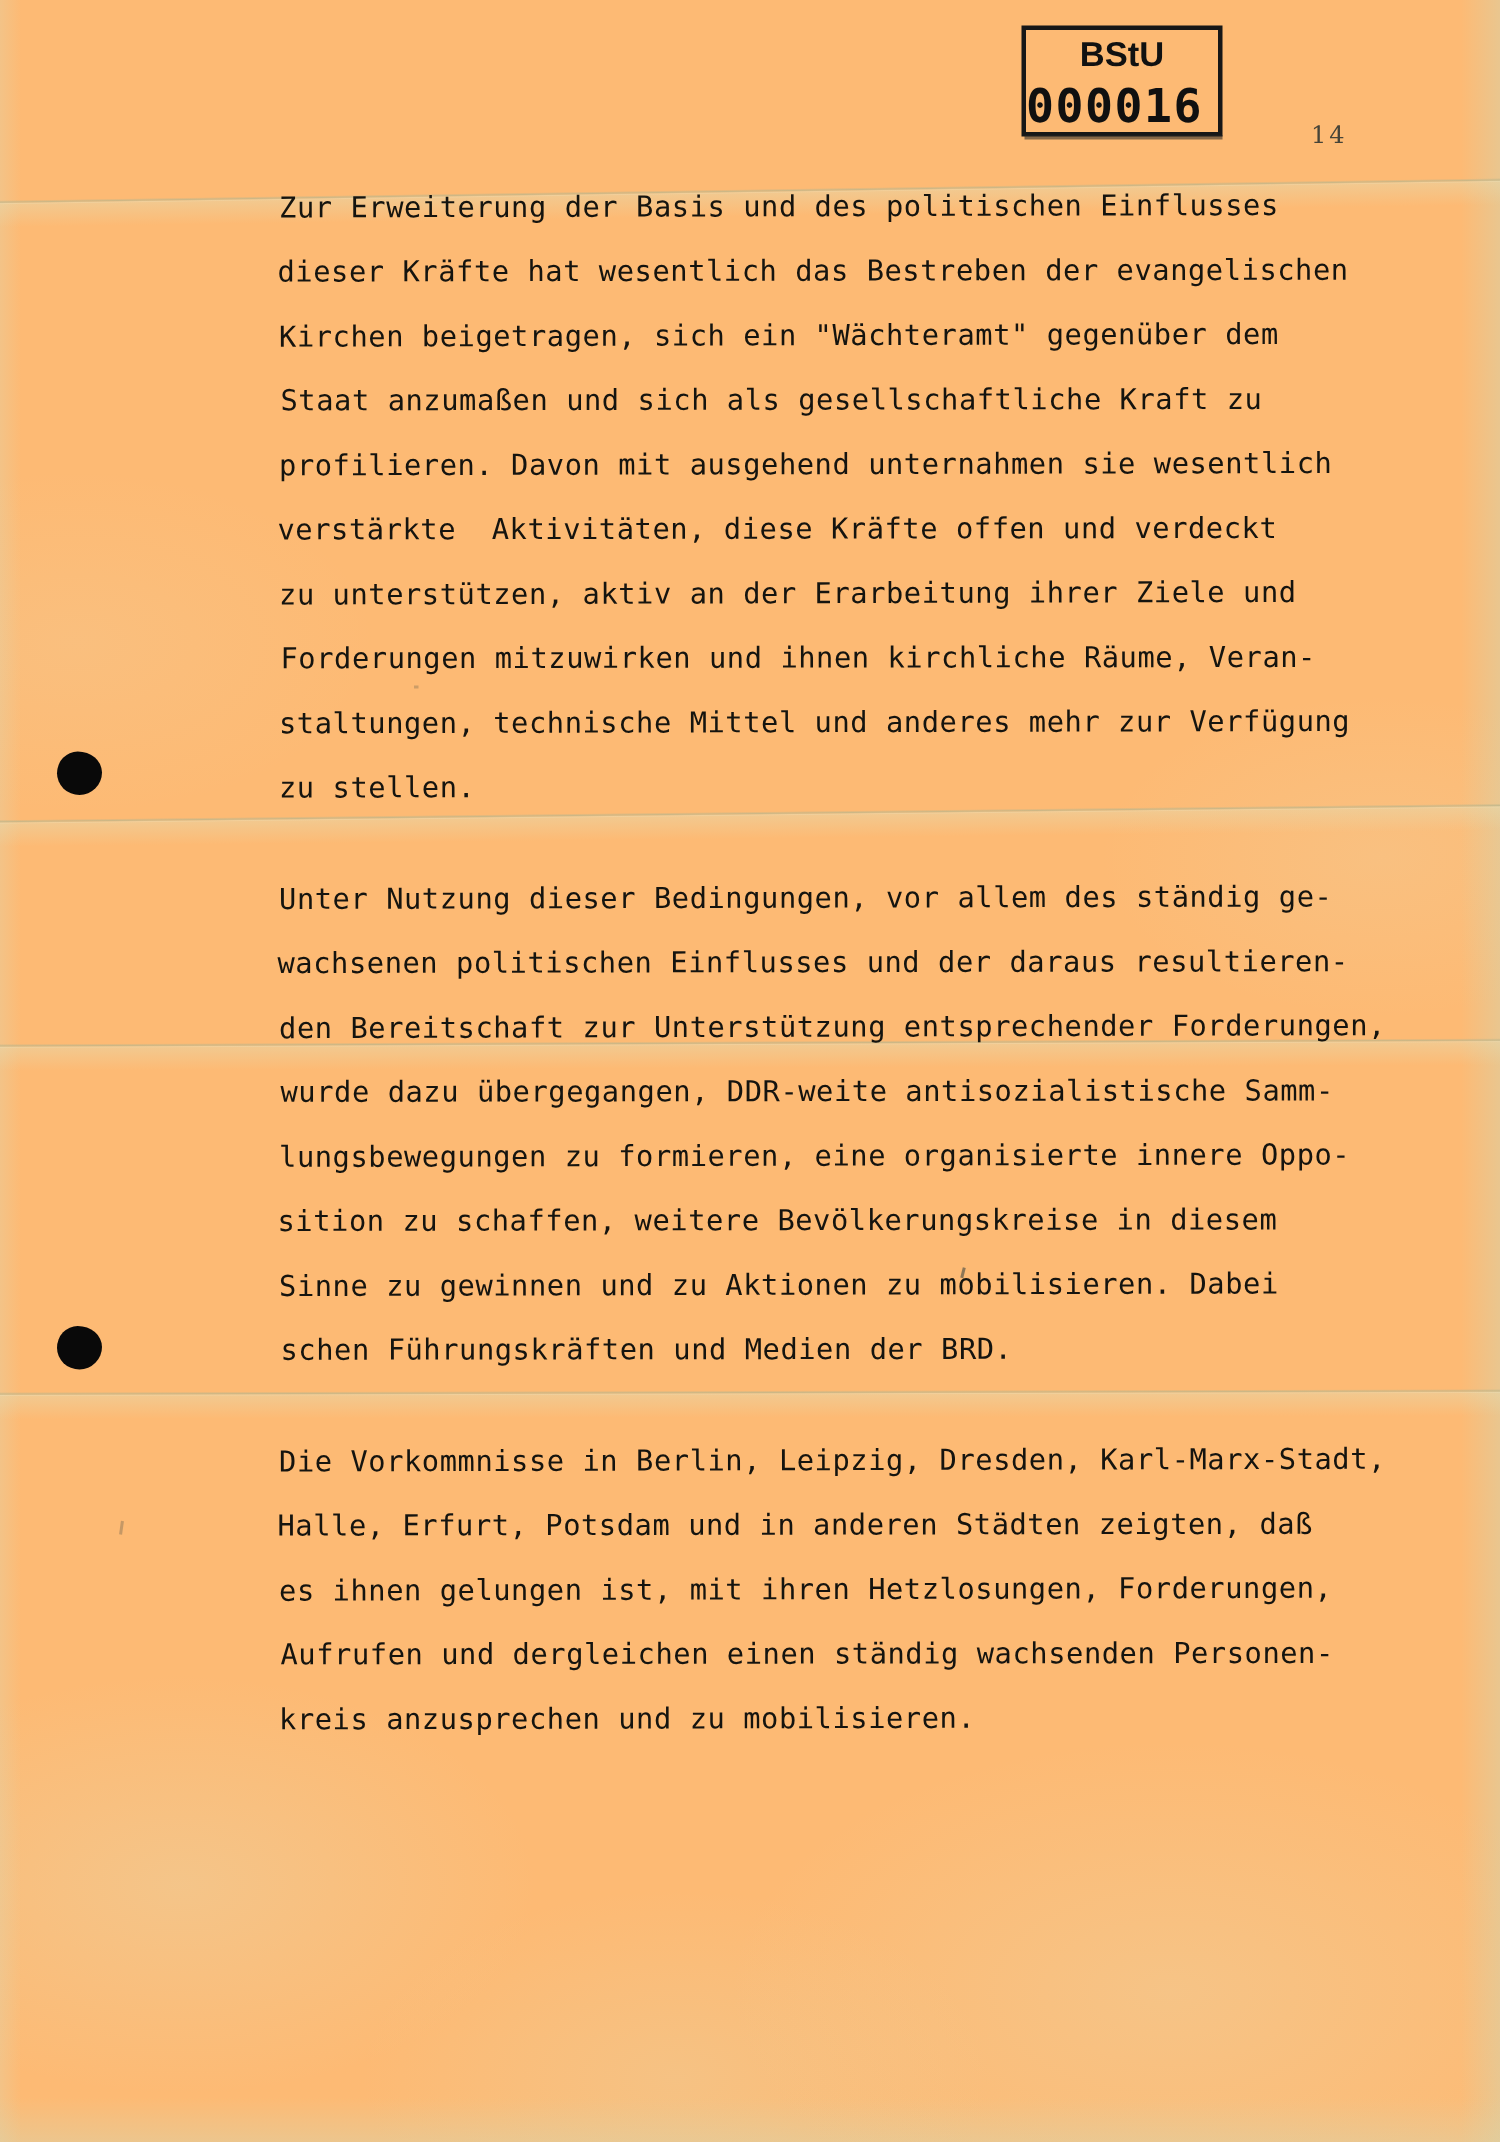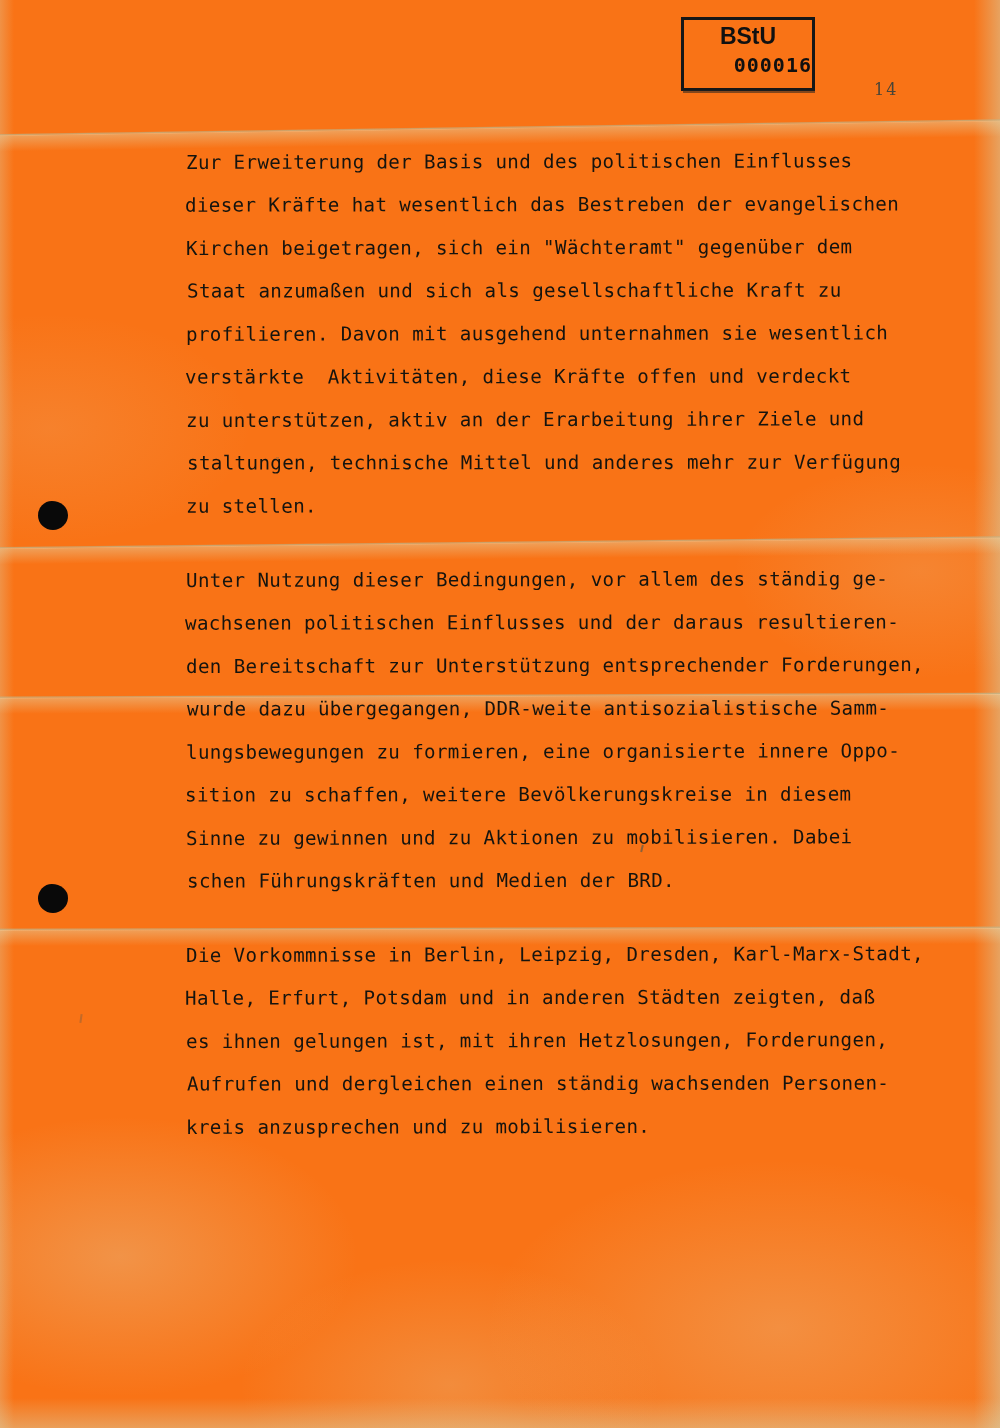--- a/index.html
+++ b/index.html
@@ -7,21 +7,21 @@
     margin: 0;
     padding: 0;
     background: #ffffff;
   }
 
   .page {
     position: relative;
     width: 1000px;
     height: 1428px;
     margin: 0 auto;
-    background: #f97316;
+    background: #fdba74;
     overflow: hidden;
     font-family: "DejaVu Sans Mono", monospace;
   }
 
   
   .paper-texture {
     position: absolute;
     inset: 0;
     pointer-events: none;
     background:
@@ -117,23 +117,23 @@
     font-size: 23px;
     font-weight: 700;
     color: #111111;
     letter-spacing: 0px;
   }
   .stamp-number {
     position: absolute;
     top: 33px;
     left: 0;
     width: 100%;
-    text-align: right;
+    text-align: left;
     font-family: "DejaVu Sans Mono", monospace;
-    font-size: 20px;
+    font-size: 31px;
     font-weight: 700;
     color: #101010;
     letter-spacing: 1px;
   }
 
   
   .page-number {
     position: absolute;
     left: 874px;
     top: 80px;
@@ -151,21 +151,21 @@
     background: #090909;
     border-radius: 46% 54% 50% 50% / 50% 48% 52% 50%;
   }
   .hole-punch-1 { left: 38px; top: 501px; }
   .hole-punch-2 { left: 38px; top: 884px; }
 
   
   .body-text {
     position: absolute;
     left: 186px;
-    top: 140px;
+    top: 116px;
     width: 790px;
   }
   .para {
     margin: 0 0 32px 0;
   }
   .para:last-child { margin-bottom: 0; }
 
   .line {
     font-family: "DejaVu Sans Mono", monospace;
     font-size: 19.2px;
@@ -237,20 +237,21 @@
   <div class="body-text">
 
     <div class="para para-1">
       <div class="line">Zur Erweiterung der Basis und des politischen Einflusses</div>
       <div class="line">dieser Kräfte hat wesentlich das Bestreben der evangelischen</div>
       <div class="line">Kirchen beigetragen, sich ein "Wächteramt" gegenüber dem</div>
       <div class="line">Staat anzumaßen und sich als gesellschaftliche Kraft zu</div>
       <div class="line">profilieren. Davon mit ausgehend unternahmen sie wesentlich</div>
       <div class="line">verstärkte  Aktivitäten, diese Kräfte offen und verdeckt</div>
       <div class="line">zu unterstützen, aktiv an der Erarbeitung ihrer Ziele und</div>
+      <div class="line">Forderungen mitzuwirken und ihnen kirchliche Räume, Veran-</div>
       <div class="line">staltungen, technische Mittel und anderes mehr zur Verfügung</div>
       <div class="line">zu stellen.</div>
     </div>
 
     <div class="para para-2">
       <div class="line">Unter Nutzung dieser Bedingungen, vor allem des ständig ge-</div>
       <div class="line">wachsenen politischen Einflusses und der daraus resultieren-</div>
       <div class="line">den Bereitschaft zur Unterstützung entsprechender Forderungen,</div>
       <div class="line">wurde dazu übergegangen, DDR-weite antisozialistische Samm-</div>
       <div class="line">lungsbewegungen zu formieren, eine organisierte innere Oppo-</div>

